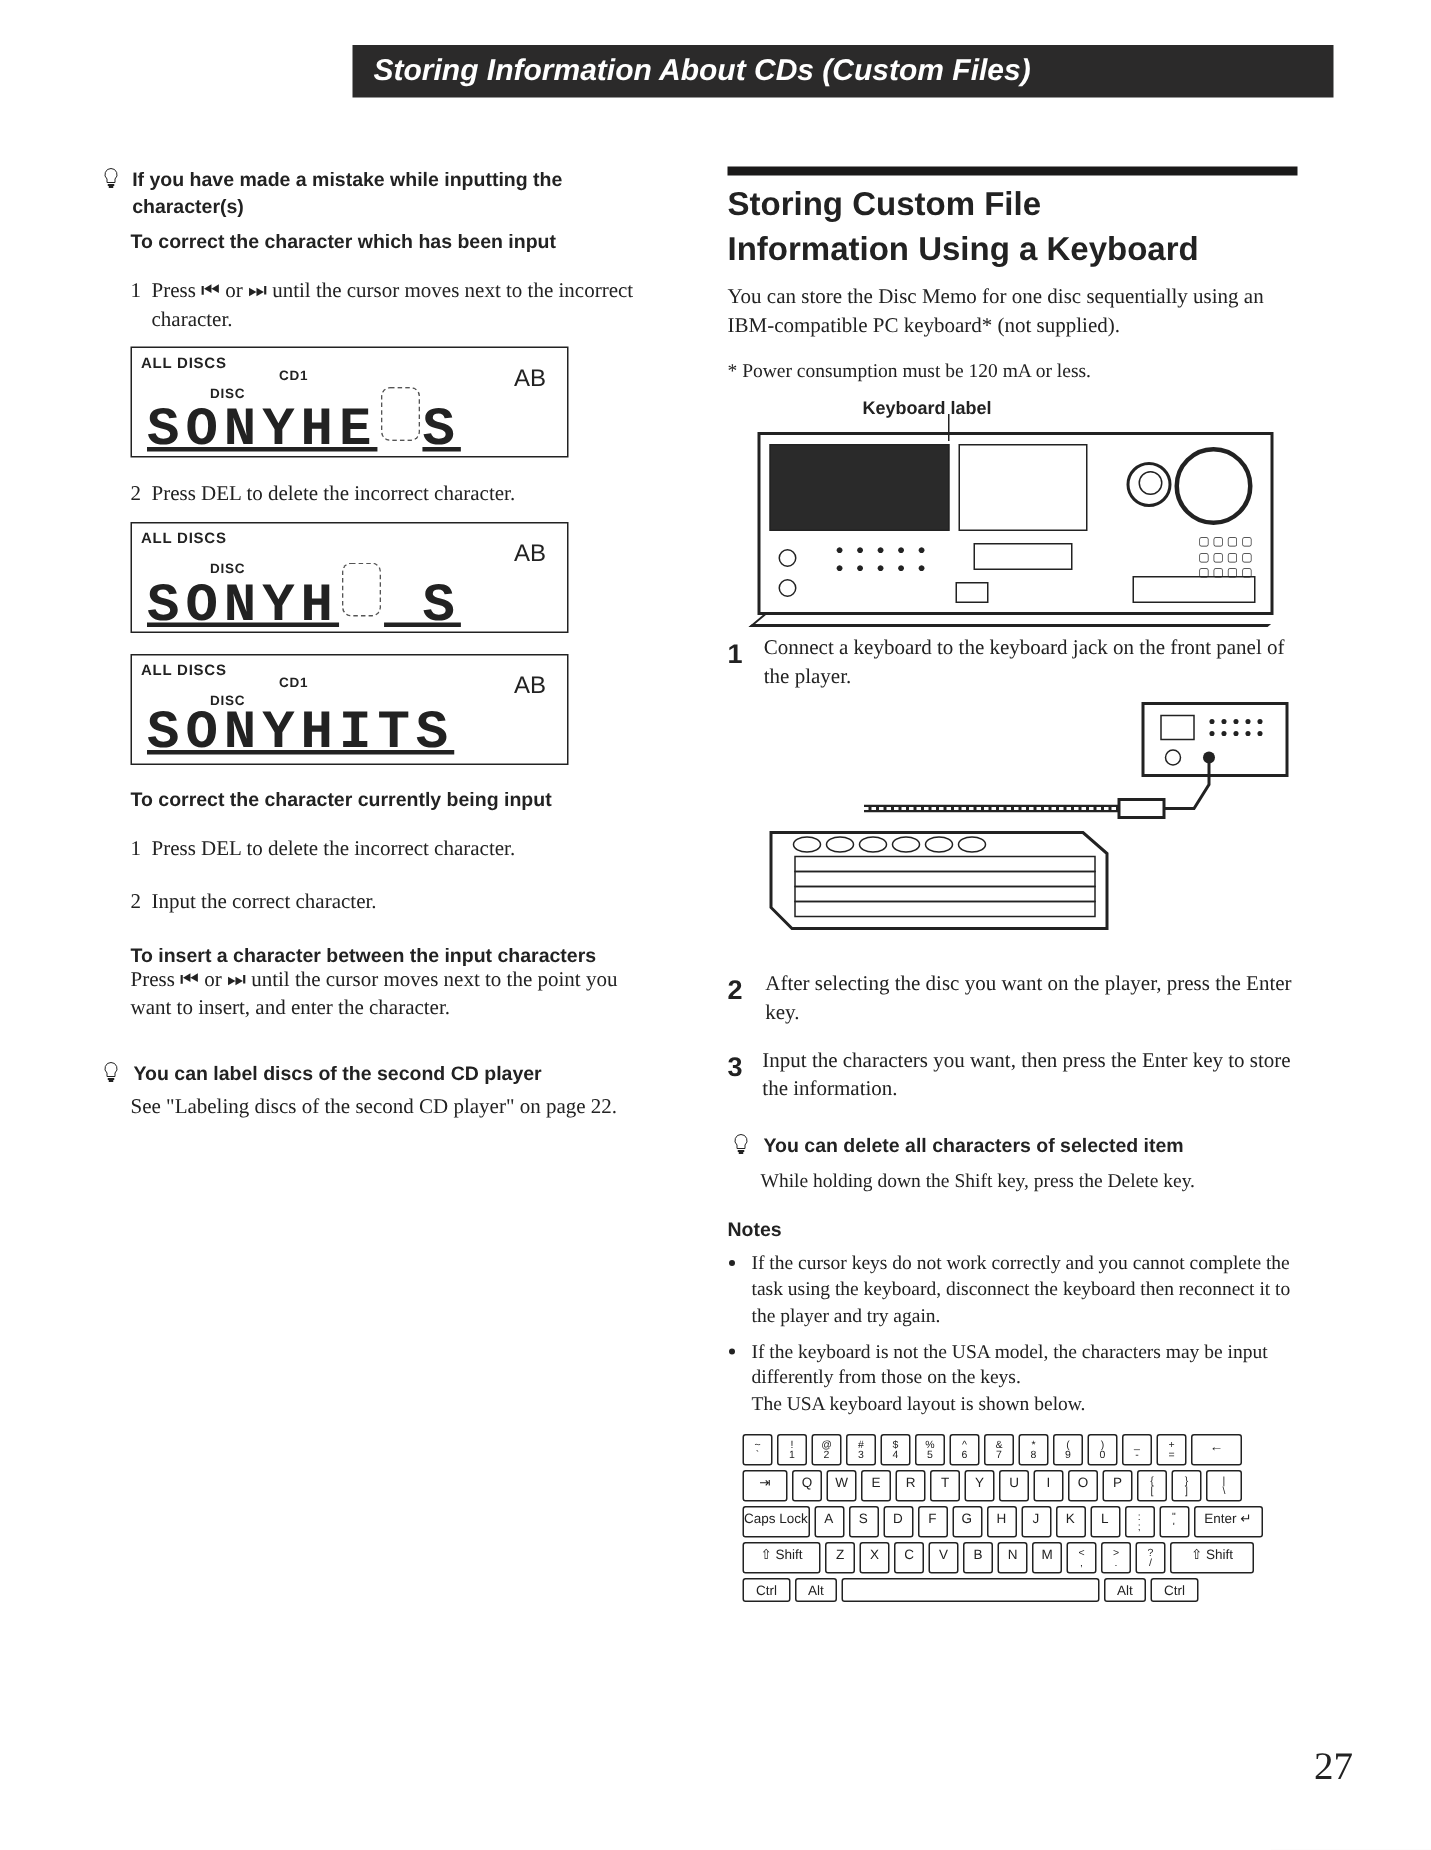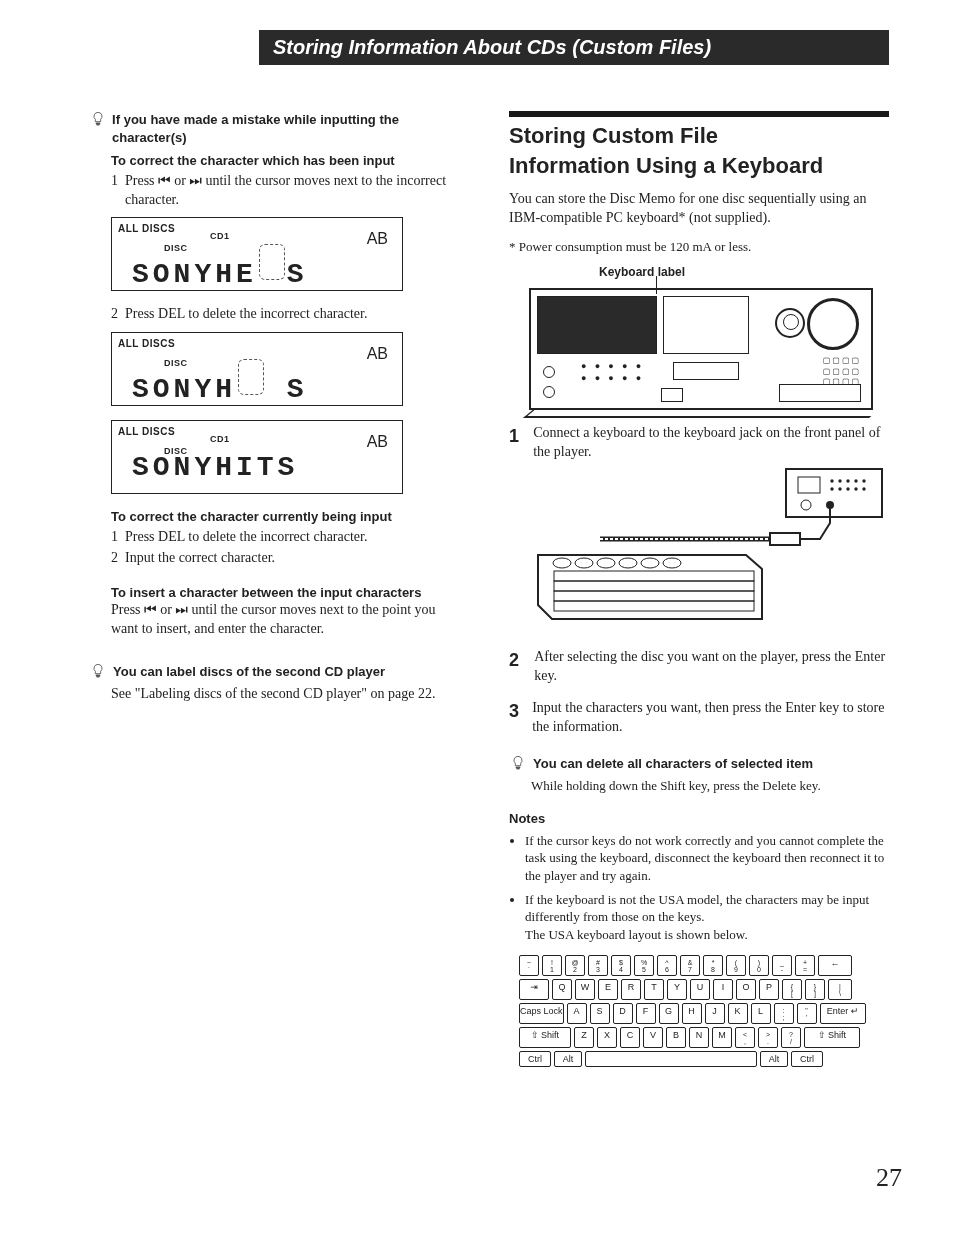--- a/index.html
+++ b/index.html
@@ -10,21 +10,21 @@
     font-family: "Times New Roman", Times, serif;
     color: #222;
   }
   .page {
     width: 954px;
     height: 1233px;
     background: #fff;
     position: relative;
     margin: 0 auto;
     box-sizing: border-box;
-    padding: 30px 55px 40px 89px;
+    padding: 30px 55px 40px 65px;
   }
   .header-bar {
     background: #2b2a2a;
     color: #fff;
     font-size: 20px;
     font-style: italic;
     font-weight: bold;
     padding: 6px 14px;
     margin-left: 170px;
     margin-right: 10px;
@@ -51,21 +51,21 @@
     margin-right: 2px;
   }
   .tip-icon svg { width: 16px; height: 16px; }
   .tip-line {
     display: flex;
     align-items: flex-start;
     gap: 4px;
   }
   .bold { font-weight: bold; font-family: Arial, Helvetica, sans-serif; font-size: 13px; }
   .sub { margin-left: 22px; }
-  .numlist { margin-left: 22px; padding-left: 14px; text-indent: -14px; margin-top: 2px; margin-bottom: 2px;}
+  .numlist { margin-left: 22px; padding-left: 14px; text-indent: -14px; margin-top: 16px; margin-bottom: 2px;}
   .lcd-box {
     border: 1.5px solid #222;
     margin: 8px 0 14px 22px;
     width: 290px;
     height: 72px;
     position: relative;
     font-family: monospace;
   }
   .lcd-small {
     position: absolute;
@@ -73,25 +73,26 @@
     font-family: Arial, Helvetica, sans-serif;
     font-weight: bold;
     letter-spacing: .5px;
   }
   .lcd-all { top: 4px; left: 6px; }
   .lcd-cd1 { top: 12px; left: 98px; font-size: 9px; }
   .lcd-disc { top: 24px; left: 52px; font-size: 9px; }
   .lcd-text {
     position: absolute;
     top: 28px;
-    left: 20px;
-    font-size: 28px;
+    left: 10px;
+    font-size: 36px;
     font-family: "Courier New", monospace;
     letter-spacing: 4px;
     font-weight: bold;
+    text-decoration: underline;
   }
   .lcd-ab {
     position: absolute;
     top: 10px;
     right: 14px;
     font-size: 16px;
     font-family: Liberation Sans, sans-serif;
   }
   .cursor-box {
     display:inline-block;

